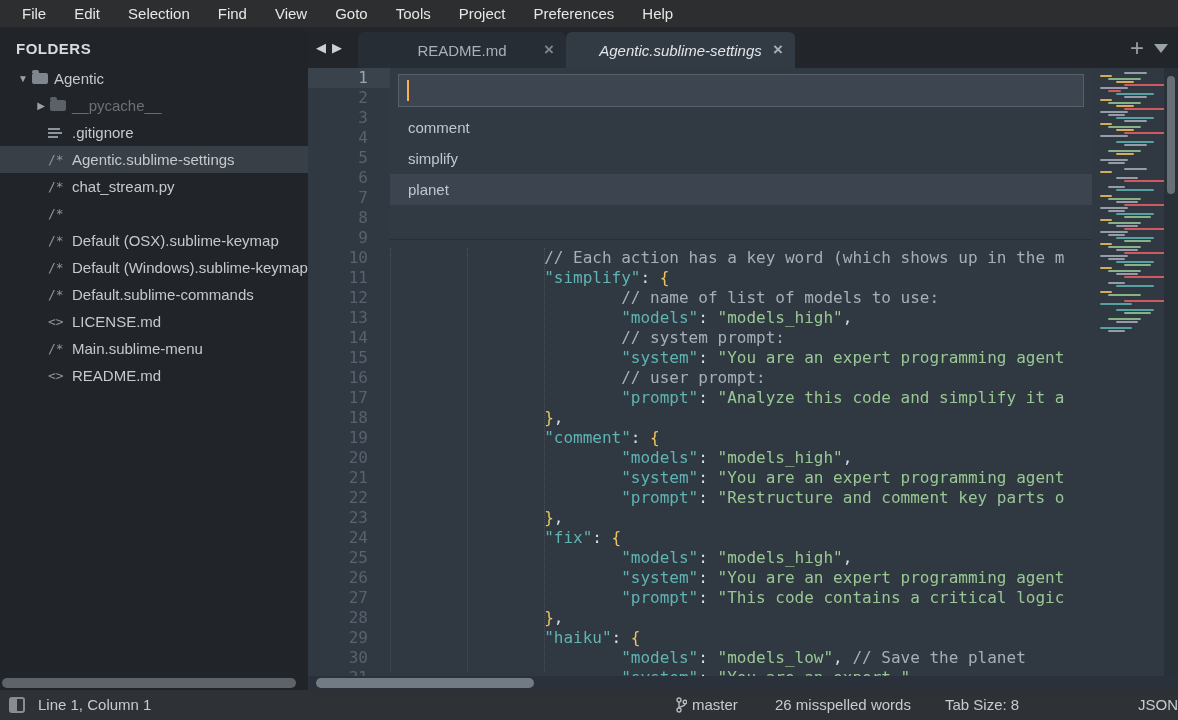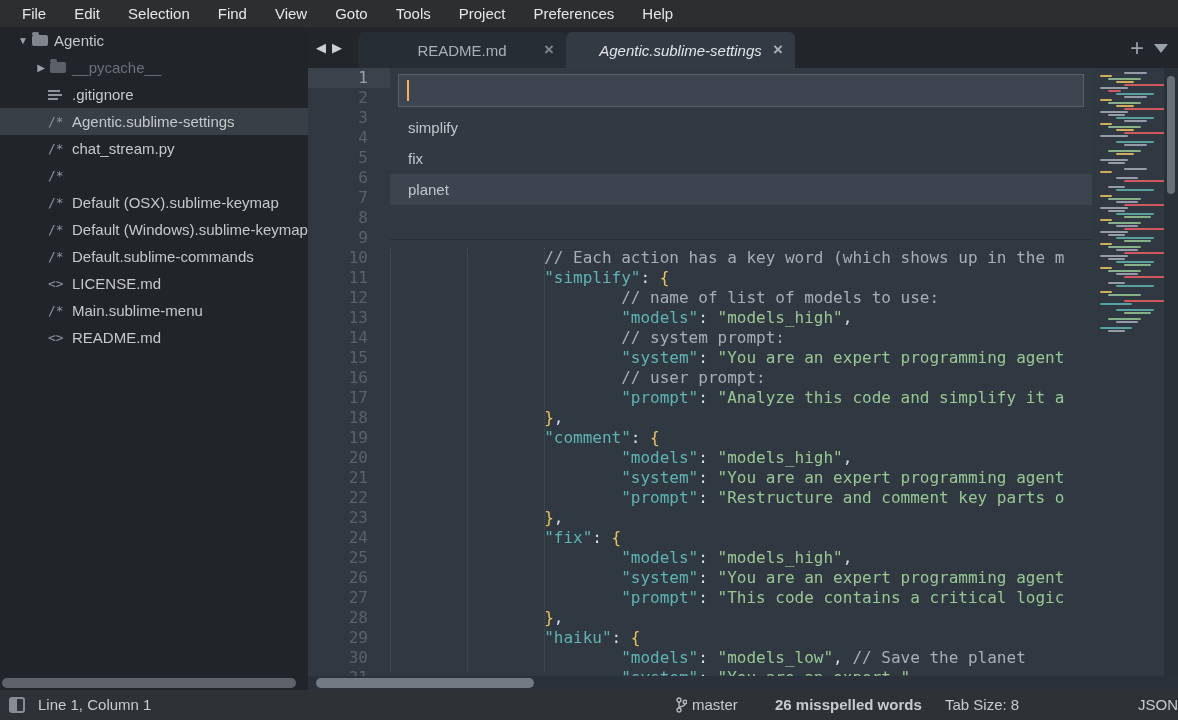--- a/index.html
+++ b/index.html
@@ -93,21 +93,21 @@
   .overlay-item { height:31px; line-height:31px; padding-left:18px; font-size:15px; color:#c0c6cd; cursor:default; }
   .overlay-item.selected { background:var(--overlay_selected_bg,#3c454f); }
 
   
   .statusbar { position:absolute; left:0; top:690px; width:1178px; height:30px;
     background:var(--statusbar_bg,#2e3237); color:#c8cbcd; font-size:15px; }
   .status-sq { position:absolute; left:9px; top:7px; width:16px; height:16px; border:2px solid #878d93;
     border-radius:3px; background:linear-gradient(to right,#878d93 0 6px,transparent 6px); }
   .status-pos { position:absolute; left:38px; top:6px; }
   .status-branch { position:absolute; left:676px; top:6px; display:flex; align-items:center; gap:5px; }
-  .status-spell { position:absolute; left:775px; top:6px;font-weight:bold; }
+  .status-spell { position:absolute; left:775px; top:6px; }
   .status-tabsize { position:absolute; left:945px; top:6px; }
   .status-syntax { position:absolute; left:1138px; top:6px; }
 </style>
 </head>
 <body>
 
 <div id="app">
 
   <div class="menubar" id="menubar">
       <div class="menu-item">File</div>
@@ -116,20 +116,21 @@
       <div class="menu-item">Find</div>
       <div class="menu-item">View</div>
       <div class="menu-item">Goto</div>
       <div class="menu-item">Tools</div>
       <div class="menu-item">Project</div>
       <div class="menu-item">Preferences</div>
       <div class="menu-item">Help</div>
     </div>
 
   <div class="sidebar">
+    <div class="folders-heading">FOLDERS</div>
     <div id="tree">
         <div class="tree-row" style="padding-left: 16px;">
           <span class="tree-arrow">▼</span>
           <span class="tree-icon">
             <span class="icon-folder"></span>
           </span>
           <span class="tree-label">Agentic</span>
         </div>
         <div class="tree-row dim" style="padding-left: 34px;">
           <span class="tree-arrow">▶</span>
@@ -546,22 +547,22 @@
         <div class="mm-row"></div>
       </div>
     <div class="vscroll">
       <div class="thumb"></div>
     </div>
     <div class="overlay">
       <div class="overlay-input">
         <div class="overlay-caret"></div>
       </div>
       <div class="overlay-items" id="overlay-items">
+          <div class="overlay-item">comment</div>
           <div class="overlay-item">simplify</div>
-          <div class="overlay-item">fix</div>
           <div class="overlay-item selected">planet</div>
         </div>
     </div>
   </div>
 
   <div class="editor-hscroll">
     <div class="thumb"></div>
   </div>
 
   <div class="statusbar">

